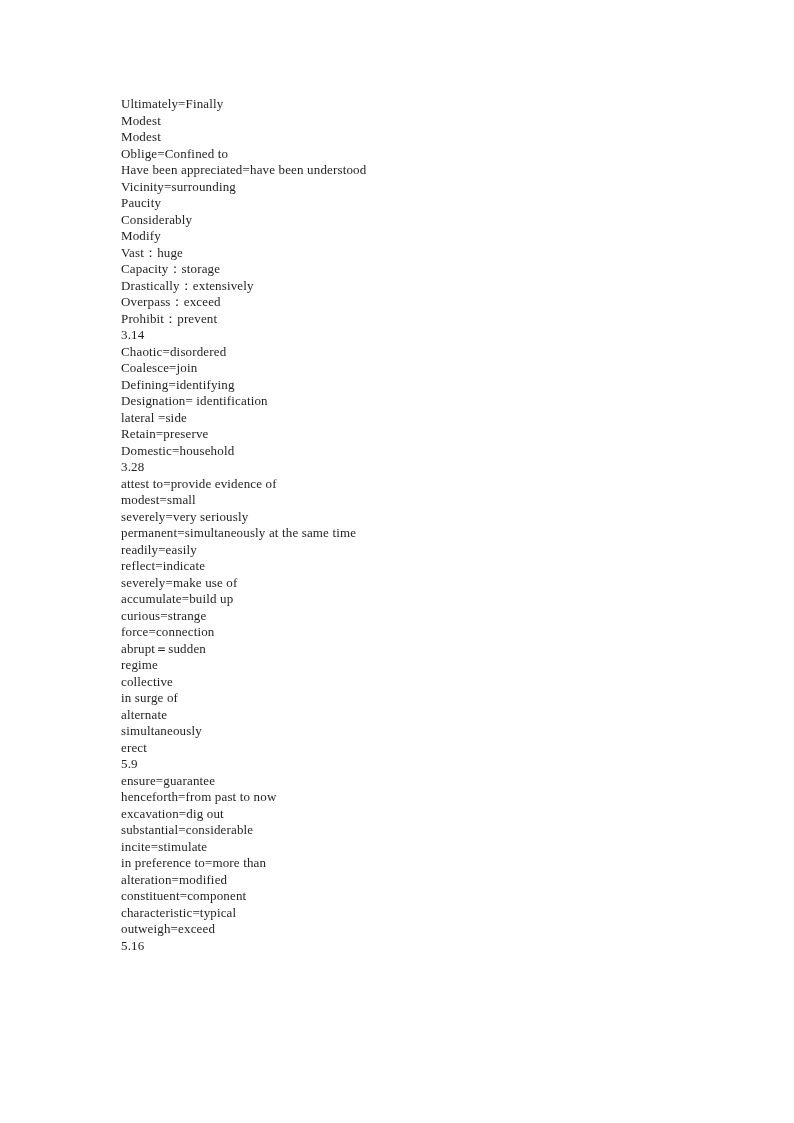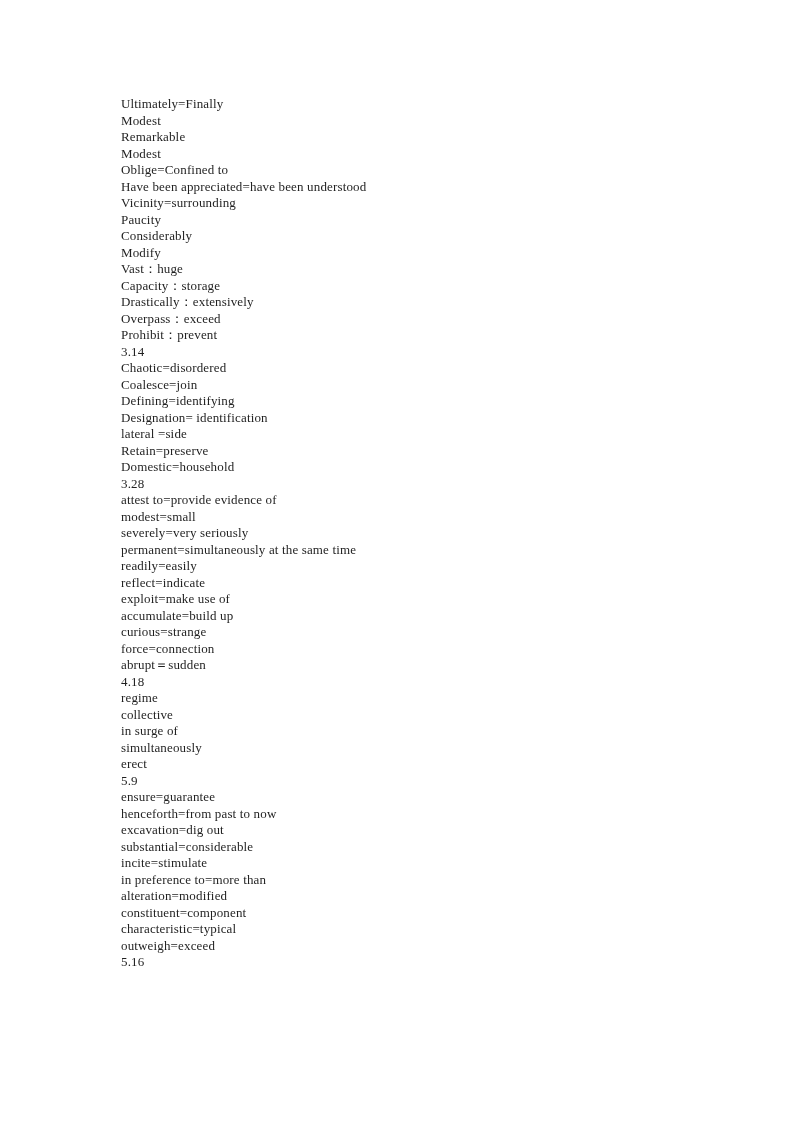--- a/index.html
+++ b/index.html
@@ -33,21 +33,20 @@
     white-space: pre;
   }
 </style>
 </head>
 <body>
 
 <div class="page">
   <div class="content" id="lines-container">
       <div class="line">Ultimately=Finally</div>
       <div class="line">Modest</div>
-      <div class="line">Remarkable</div>
       <div class="line">Modest</div>
       <div class="line">Oblige=Confined to</div>
       <div class="line">Have been appreciated=have been understood</div>
       <div class="line">Vicinity=surrounding</div>
       <div class="line">Paucity</div>
       <div class="line">Considerably</div>
       <div class="line">Modify</div>
       <div class="line">Vast：huge</div>
       <div class="line">Capacity：storage</div>
       <div class="line">Drastically：extensively</div>
@@ -61,29 +60,29 @@
       <div class="line">lateral =side</div>
       <div class="line">Retain=preserve</div>
       <div class="line">Domestic=household</div>
       <div class="line">3.28</div>
       <div class="line">attest to=provide evidence of</div>
       <div class="line">modest=small</div>
       <div class="line">severely=very seriously</div>
       <div class="line">permanent=simultaneously at the same time</div>
       <div class="line">readily=easily</div>
       <div class="line">reflect=indicate</div>
-      <div class="line">exploit=make use of</div>
+      <div class="line">severely=make use of</div>
       <div class="line">accumulate=build up</div>
       <div class="line">curious=strange</div>
       <div class="line">force=connection</div>
       <div class="line">abrupt＝sudden</div>
-      <div class="line">4.18</div>
       <div class="line">regime</div>
       <div class="line">collective</div>
       <div class="line">in surge of</div>
+      <div class="line">alternate</div>
       <div class="line">simultaneously</div>
       <div class="line">erect</div>
       <div class="line">5.9</div>
       <div class="line">ensure=guarantee</div>
       <div class="line">henceforth=from past to now</div>
       <div class="line">excavation=dig out</div>
       <div class="line">substantial=considerable</div>
       <div class="line">incite=stimulate</div>
       <div class="line">in preference to=more than</div>
       <div class="line">alteration=modified</div>

